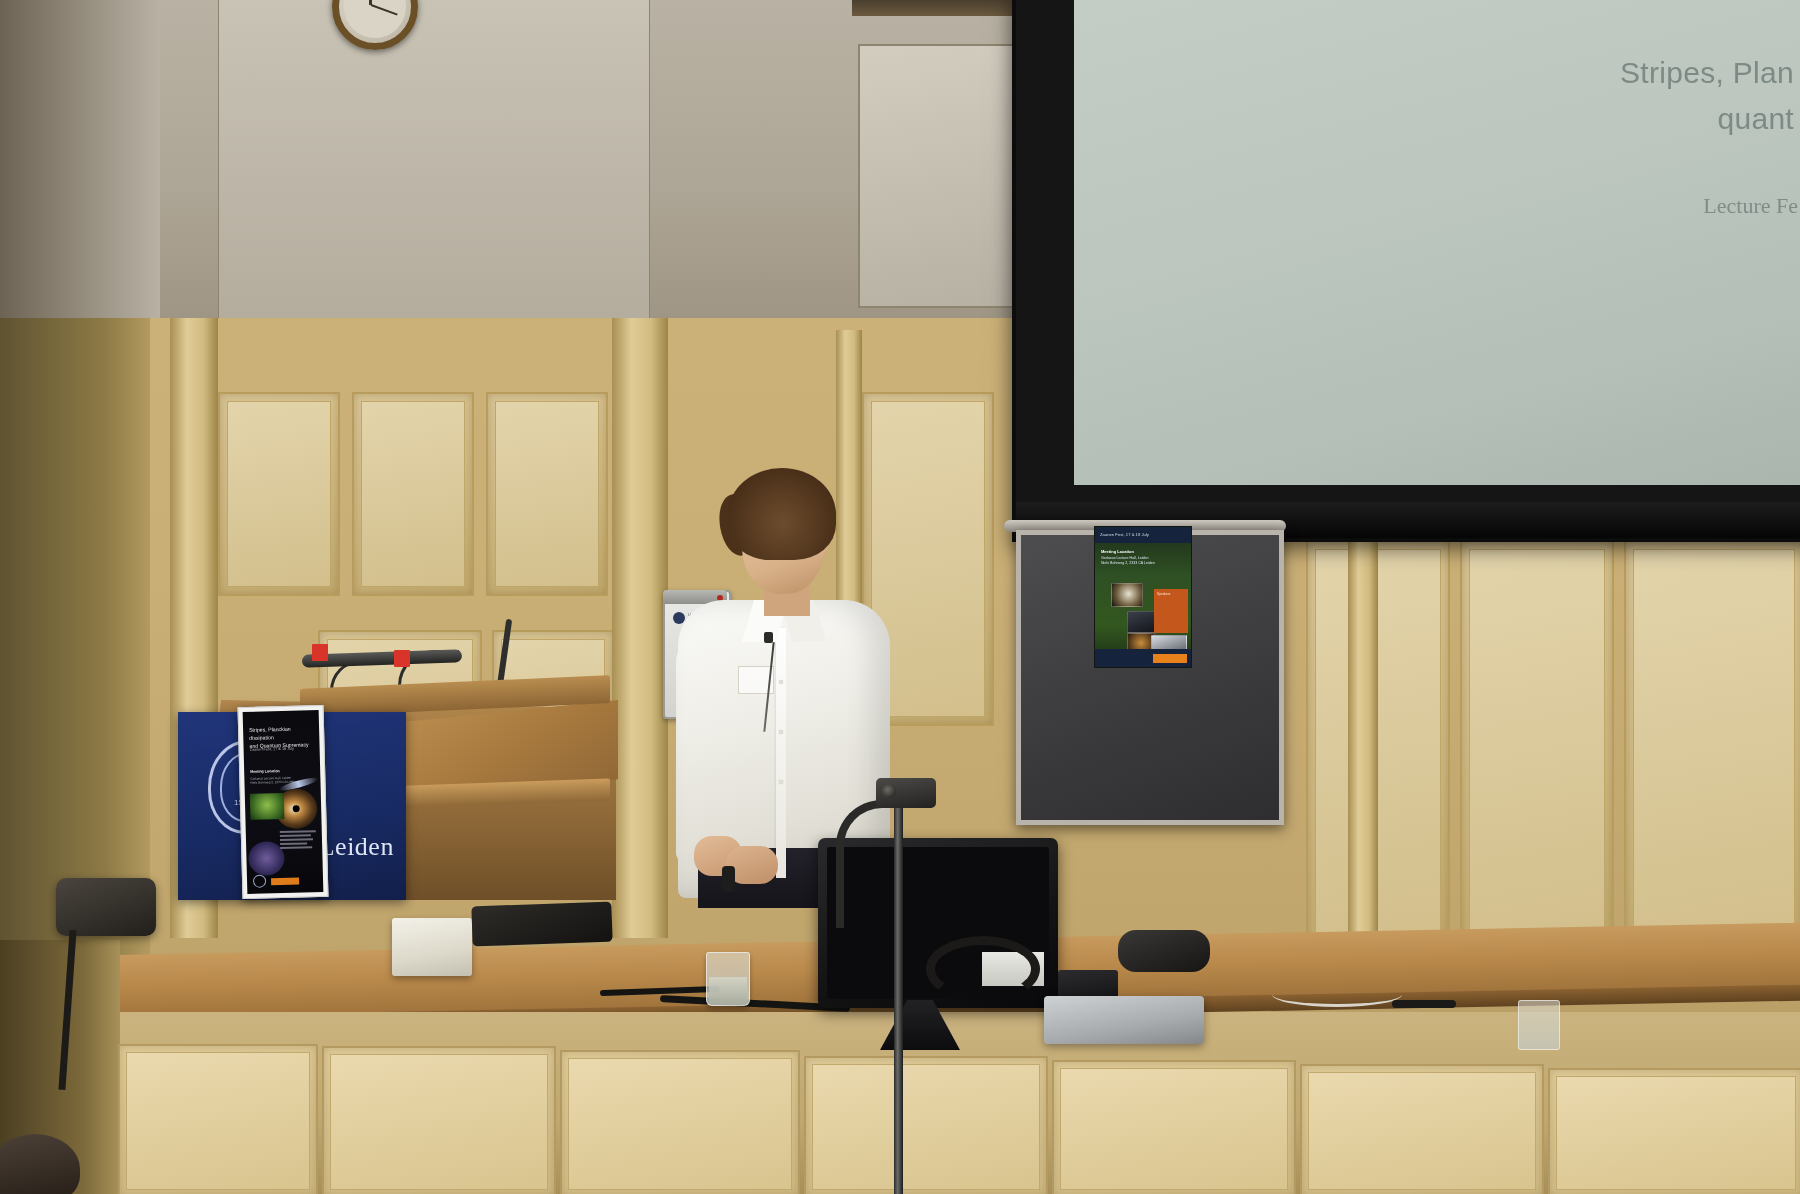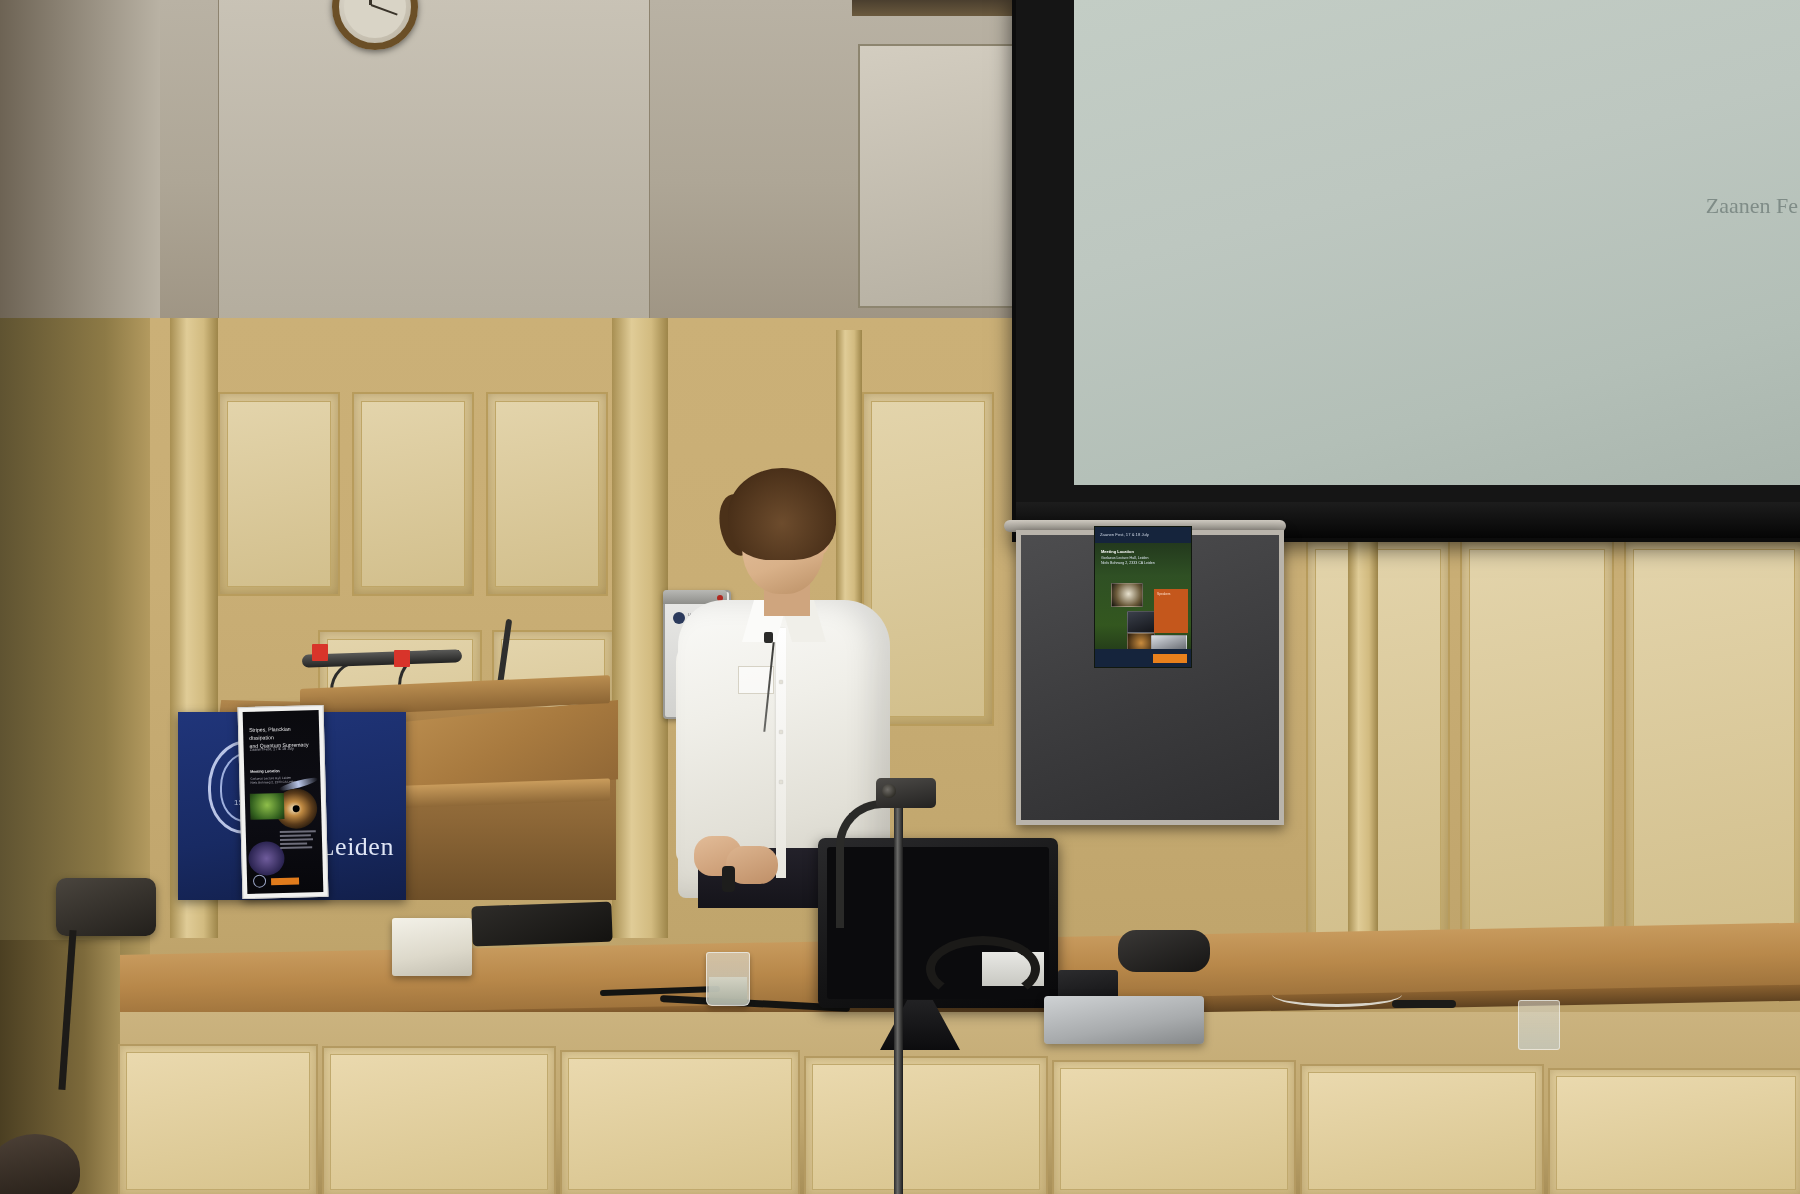--- a/index.html
+++ b/index.html
@@ -293,21 +293,25 @@
       <div class="wp-in"></div>
     </div>
 
   <div class="pilaster" style="left:170px;top:318px;width:48px;height:620px;"></div>
   <div class="pilaster" style="left:612px;top:318px;width:56px;height:620px;"></div>
   <div class="pilaster" style="left:836px;top:330px;width:26px;height:610px;"></div>
   <div class="pilaster" style="left:1348px;top:520px;width:30px;height:420px;"></div>
 
   <div class="screen-frame">
     <div class="screen-surface">
-      <div class="slide-sub">Zaanen Fe</div>
+      <div class="slide-title">
+        <div>Stripes, Plan</div>
+        <div>quant</div>
+      </div>
+      <div class="slide-sub">Lecture Fe</div>
     </div>
     <div class="screen-bar"></div>
   </div>
 
   <div class="board-rail"></div>
   <div class="board"></div>
   <div class="poster2">
     <div class="p2-head">
       <span>Zaanen Fest, 17 &amp; 18 July</span>
     </div>

